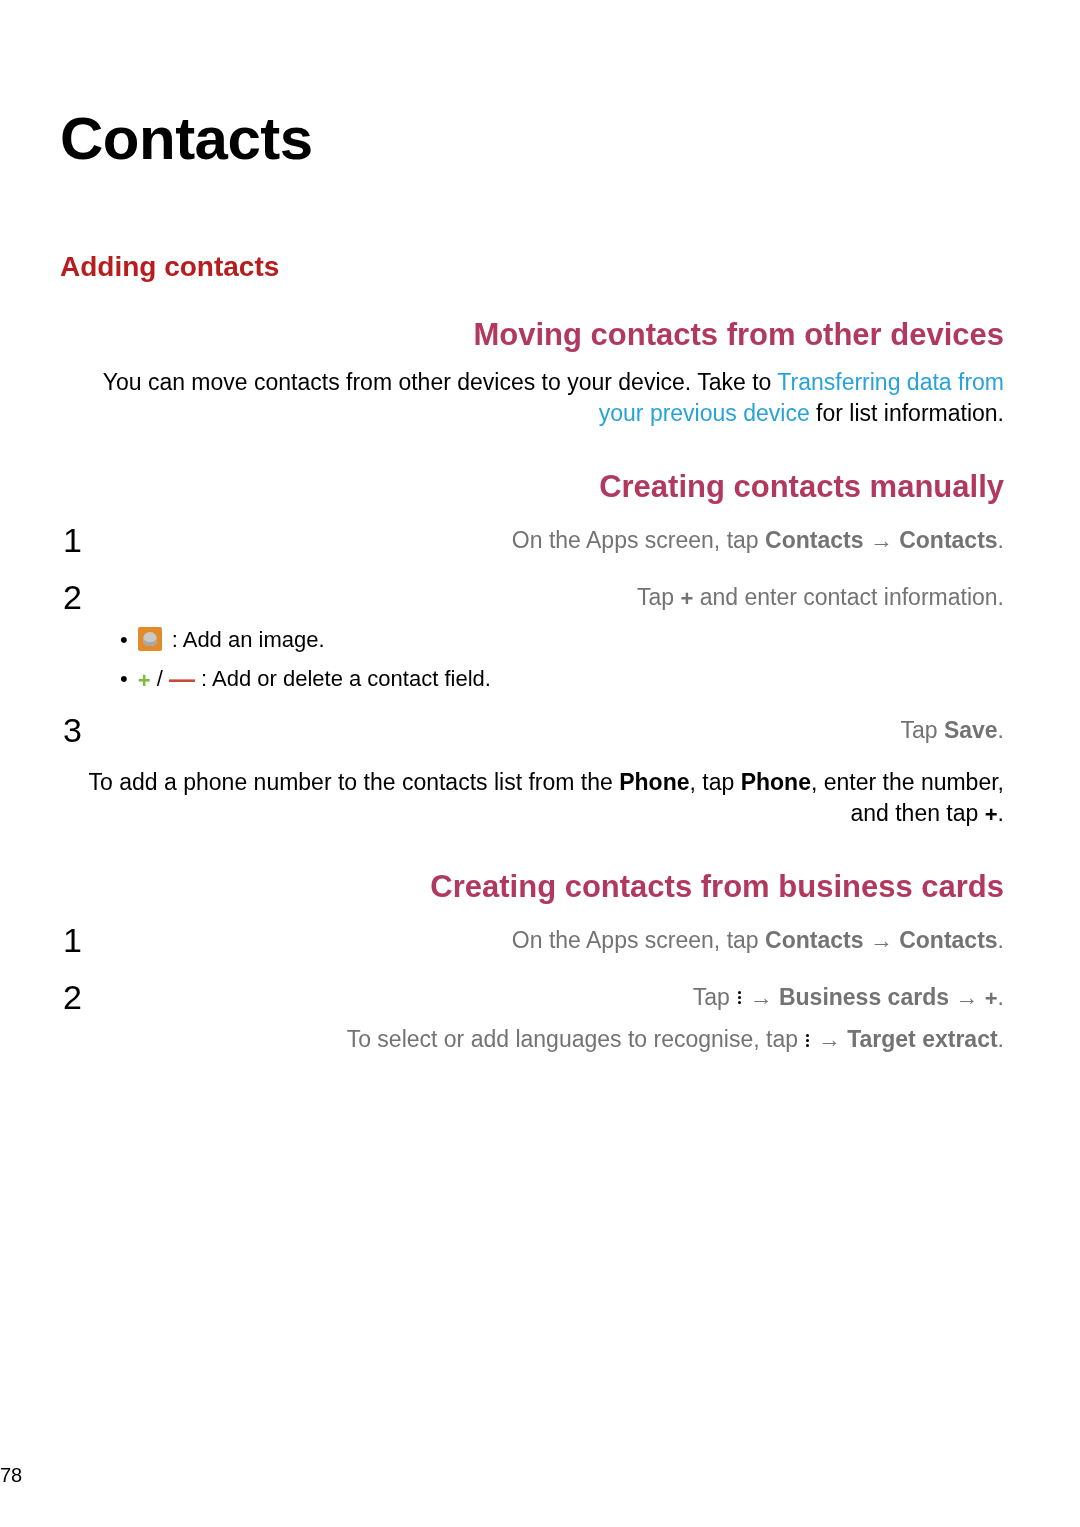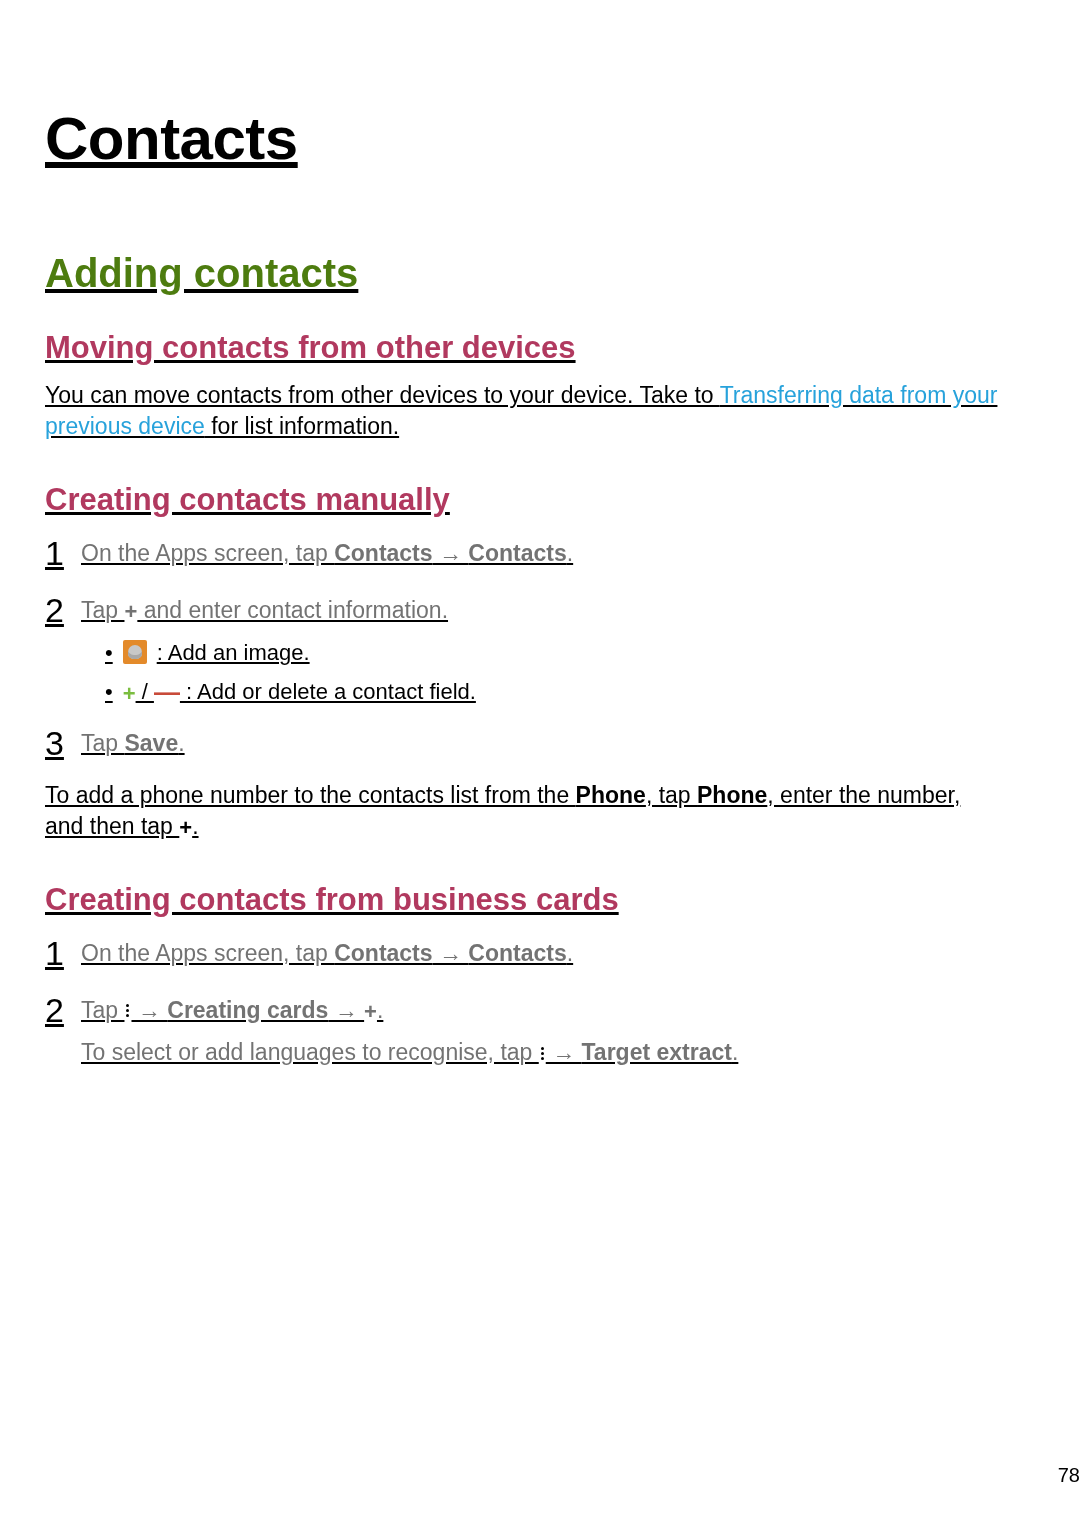--- a/index.html
+++ b/index.html
@@ -6,34 +6,33 @@
   body {
     width: 1080px;
     height: 1527px;
     background: #fff;
     font-family: "Segoe UI", "Helvetica Neue", Arial, sans-serif;
     color: #000;
     position: relative;
     overflow: hidden;
   }
   .page {
-    padding: 104px 76px 0 45px;
-    text-decoration: underline;
+    padding: 104px 76px 0 60px;
   }
   .h1 {
     font-size: 60px;
     font-weight: 700;
     color: #000;
     margin-bottom: 78px;
     letter-spacing: -0.5px;
   }
   .h2 {
-    font-size: 40px;
-    font-weight: 700;
-    color: #4d7c0f;
+    font-size: 28px;
+    font-weight: 700;
+    color: #b91c1c;
     margin-bottom: 34px;
   }
   .h3 {
     font-size: 31px;
     font-weight: 700;
     color: #b1395f;
     margin-bottom: 14px;
   }
   .para {
     font-size: 23px;
@@ -129,28 +128,28 @@
     flex-direction: column;
     gap: 2px;
     vertical-align: middle;
     padding: 0 2px;
     position: relative;
     top: -1px;
   }
   .more-icon span {
     width: 3px; height: 3px; background:#000; border-radius: 50%;
   }
-  .section { margin-bottom: 20px; }
+  .section { margin-bottom: 20px; text-align: right; }
   .space-s { margin-bottom: 20px; }
   .page-num {
     position: absolute;
     bottom: 40px;
     width: 1080px;
     left: 0;
-    text-align: right;
+    text-align: left;
     font-size: 20px;
     color: #000;
   }
 </style>
 </head>
 <body>
 
 <div class="page">
 
   <div class="h1">Contacts</div>
@@ -218,21 +217,21 @@
     </div>
 
     <div class="step-row">
       <div class="step-num">2</div>
       <div class="step-body">
         <div style="margin-bottom:10px;">
           <span>Tap </span><span class="more-icon">
               <span></span>
               <span></span>
               <span></span>
-            </span><span> → </span><span class="bold">Creating cards</span><span> → </span><span class="plus-black">+</span><span>.</span>
+            </span><span> → </span><span class="bold">Business cards</span><span> → </span><span class="plus-black">+</span><span>.</span>
         </div>
         <div>
           <span>To select or add languages to recognise, tap </span><span class="more-icon">
               <span></span>
               <span></span>
               <span></span>
             </span><span> → </span><span class="bold">Target extract</span><span>.</span>
         </div>
       </div>
     </div>

